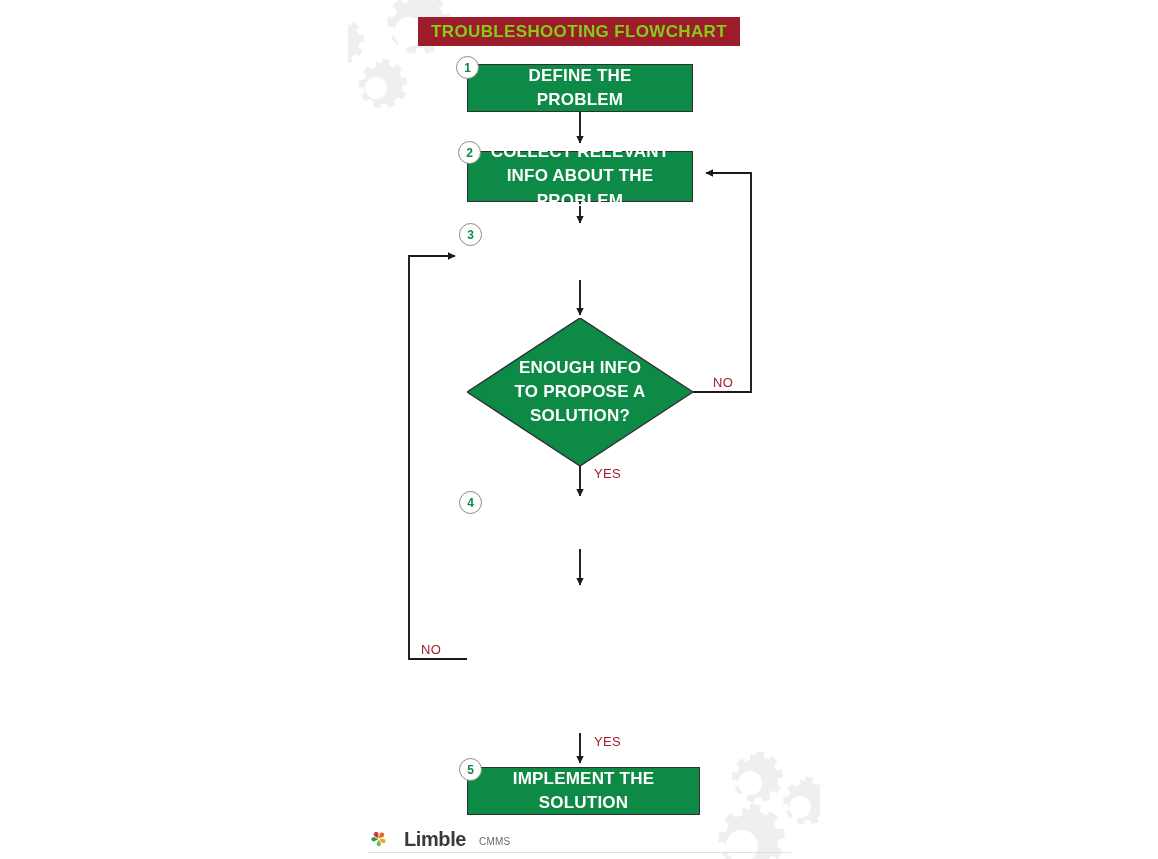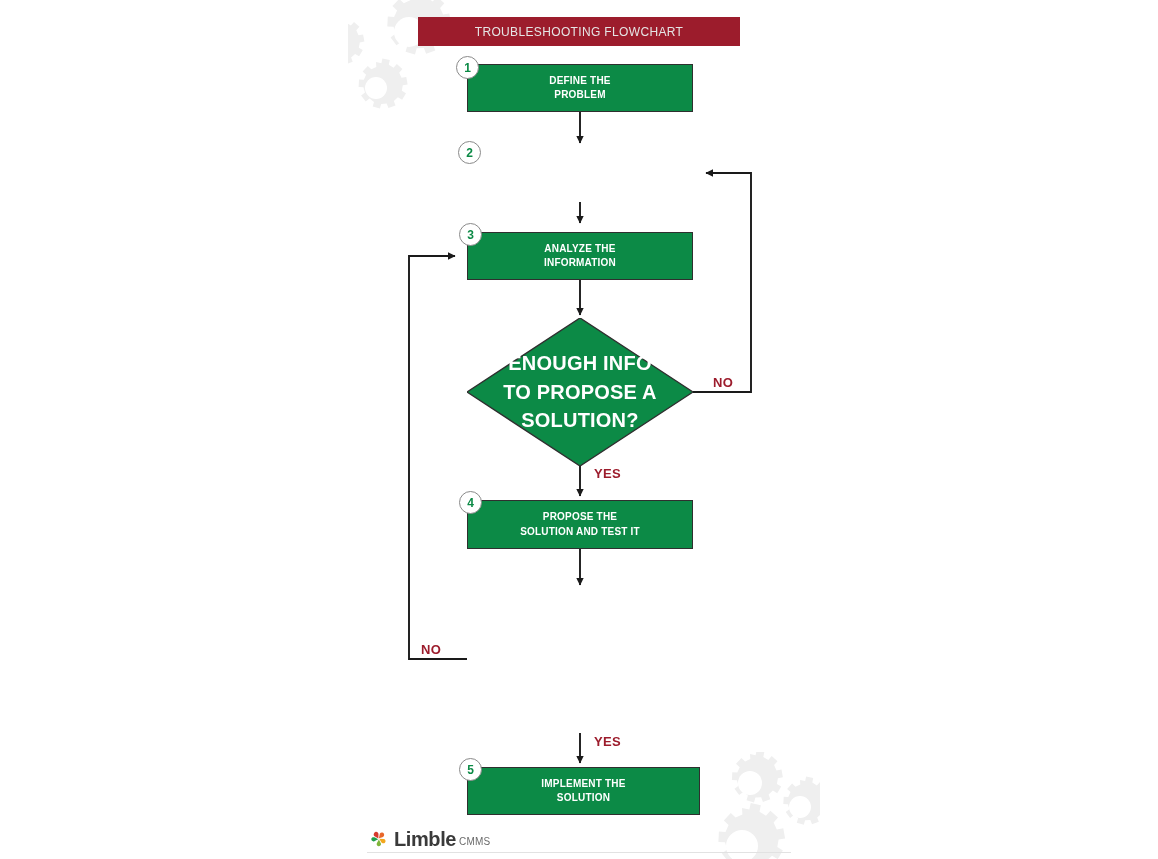--- a/index.html
+++ b/index.html
@@ -36,41 +36,41 @@
     left: 418px;
     top: 17px;
     width: 322px;
     height: 29px;
     background: #9c1c2c;
     display: flex;
     align-items: center;
     justify-content: center;
   }
   #title-banner .title-text {
-    color: #e5e5e5;
-    font-size: 12px;
-    font-weight: normal;
+    color: #84cc16;
+    font-size: 17px;
+    font-weight: bold;
     letter-spacing: 0.35px;
     white-space: nowrap;
   }
 
   
   .node-box {
     position: absolute;
     background: #0c8a46;
     border: 1px solid #2f2f2f;
     box-sizing: border-box;
     display: flex;
     align-items: center;
     justify-content: center;
     text-align: center;
   }
   .node-box .box-label {
     color: #ffffff;
-    font-size: 10px;
+    font-size: 17px;
     font-weight: bold;
     line-height: 1.42;
     letter-spacing: 0.2px;
     padding: 0 6px;
     white-space: pre-line;
   }
 
   
   .step-badge {
     position: absolute;
@@ -99,21 +99,21 @@
   .diamond-wrap svg { display: block; }
   .diamond-label {
     position: absolute;
     left: 0; top: 0;
     width: 100%;
     height: 100%;
     display: flex;
     align-items: center;
     justify-content: center;
     color: #ffffff;
-    font-size: 20px;
+    font-size: 17px;
     font-weight: bold;
     line-height: 1.42;
     text-align: center;
     letter-spacing: 0.2px;
     white-space: pre-line;
     pointer-events: none;
   }
 
   
   #connectors {
@@ -122,41 +122,41 @@
     width: 1158px;
     height: 859px;
     pointer-events: none;
   }
 
   
   .branch-label {
     position: absolute;
     color: #9c1c2c;
     font-size: 13px;
-    font-weight: bold;
+    font-weight: normal;
     letter-spacing: 0.3px;
     white-space: nowrap;
   }
 
   
   #footer-rule {
     position: absolute;
     left: 367px;
     top: 852px;
     width: 424px;
     height: 1px;
     background: #e2e2e2;
   }
   #brand-logo {
     position: absolute;
     left: 369px;
     top: 829px;
     display: flex;
     align-items: center;
-    gap: 5px;
+    gap: 15px;
   }
   #brand-logo .logo-mark { display: block; }
   #brand-logo .logo-word {
     color: #3a3a3a;
     font-size: 20px;
     font-weight: bold;
     letter-spacing: -0.4px;
     line-height: 1;
   }
   #brand-logo .logo-sub {
@@ -227,45 +227,41 @@
   </div>
 
   <div class="node-box" style="left:467px; top:64px; width:226px; height:48px;">
     <span class="box-label">DEFINE THE
 PROBLEM</span>
   </div>
   <div class="step-badge" style="left:456px; top:56px;">
     <span class="badge-num">1</span>
   </div>
 
+  <div class="node-box" style="left:467px; top:151px; width:226px; height:51px;">
+    <span class="box-label">COLLECT RELEVANT
+INFO ABOUT THE PROBLEM</span>
+  </div>
   <div class="step-badge" style="left:458px; top:141px;">
     <span class="badge-num">2</span>
   </div>
 
-  <div class="node-box" style="left:467px; top:232px; width:226px; height:48px;">
-    <span class="box-label">ANALYZE THE
-INFORMATION</span>
-  </div>
   <div class="step-badge" style="left:459px; top:223px;">
     <span class="badge-num">3</span>
   </div>
 
   <div class="diamond-wrap" style="left:467px; top:318px; width:226px; height:148px;">
     <svg width="226" height="148" viewBox="0 0 226 148">
       <polygon points="113,0 226,74 113,148 0,74" fill="#0c8a46" stroke="#2f2f2f" stroke-width="1.4"></polygon>
     </svg>
     <div class="diamond-label">ENOUGH INFO
 TO PROPOSE A
 SOLUTION?</div>
   </div>
 
-  <div class="node-box" style="left:467px; top:500px; width:226px; height:49px;">
-    <span class="box-label">PROPOSE THE
-SOLUTION AND TEST IT</span>
-  </div>
   <div class="step-badge" style="left:459px; top:491px;">
     <span class="badge-num">4</span>
   </div>
 
 
   <div class="node-box" style="left:467px; top:767px; width:233px; height:48px;">
     <span class="box-label">IMPLEMENT THE
 SOLUTION</span>
   </div>
   <div class="step-badge" style="left:459px; top:758px;">

